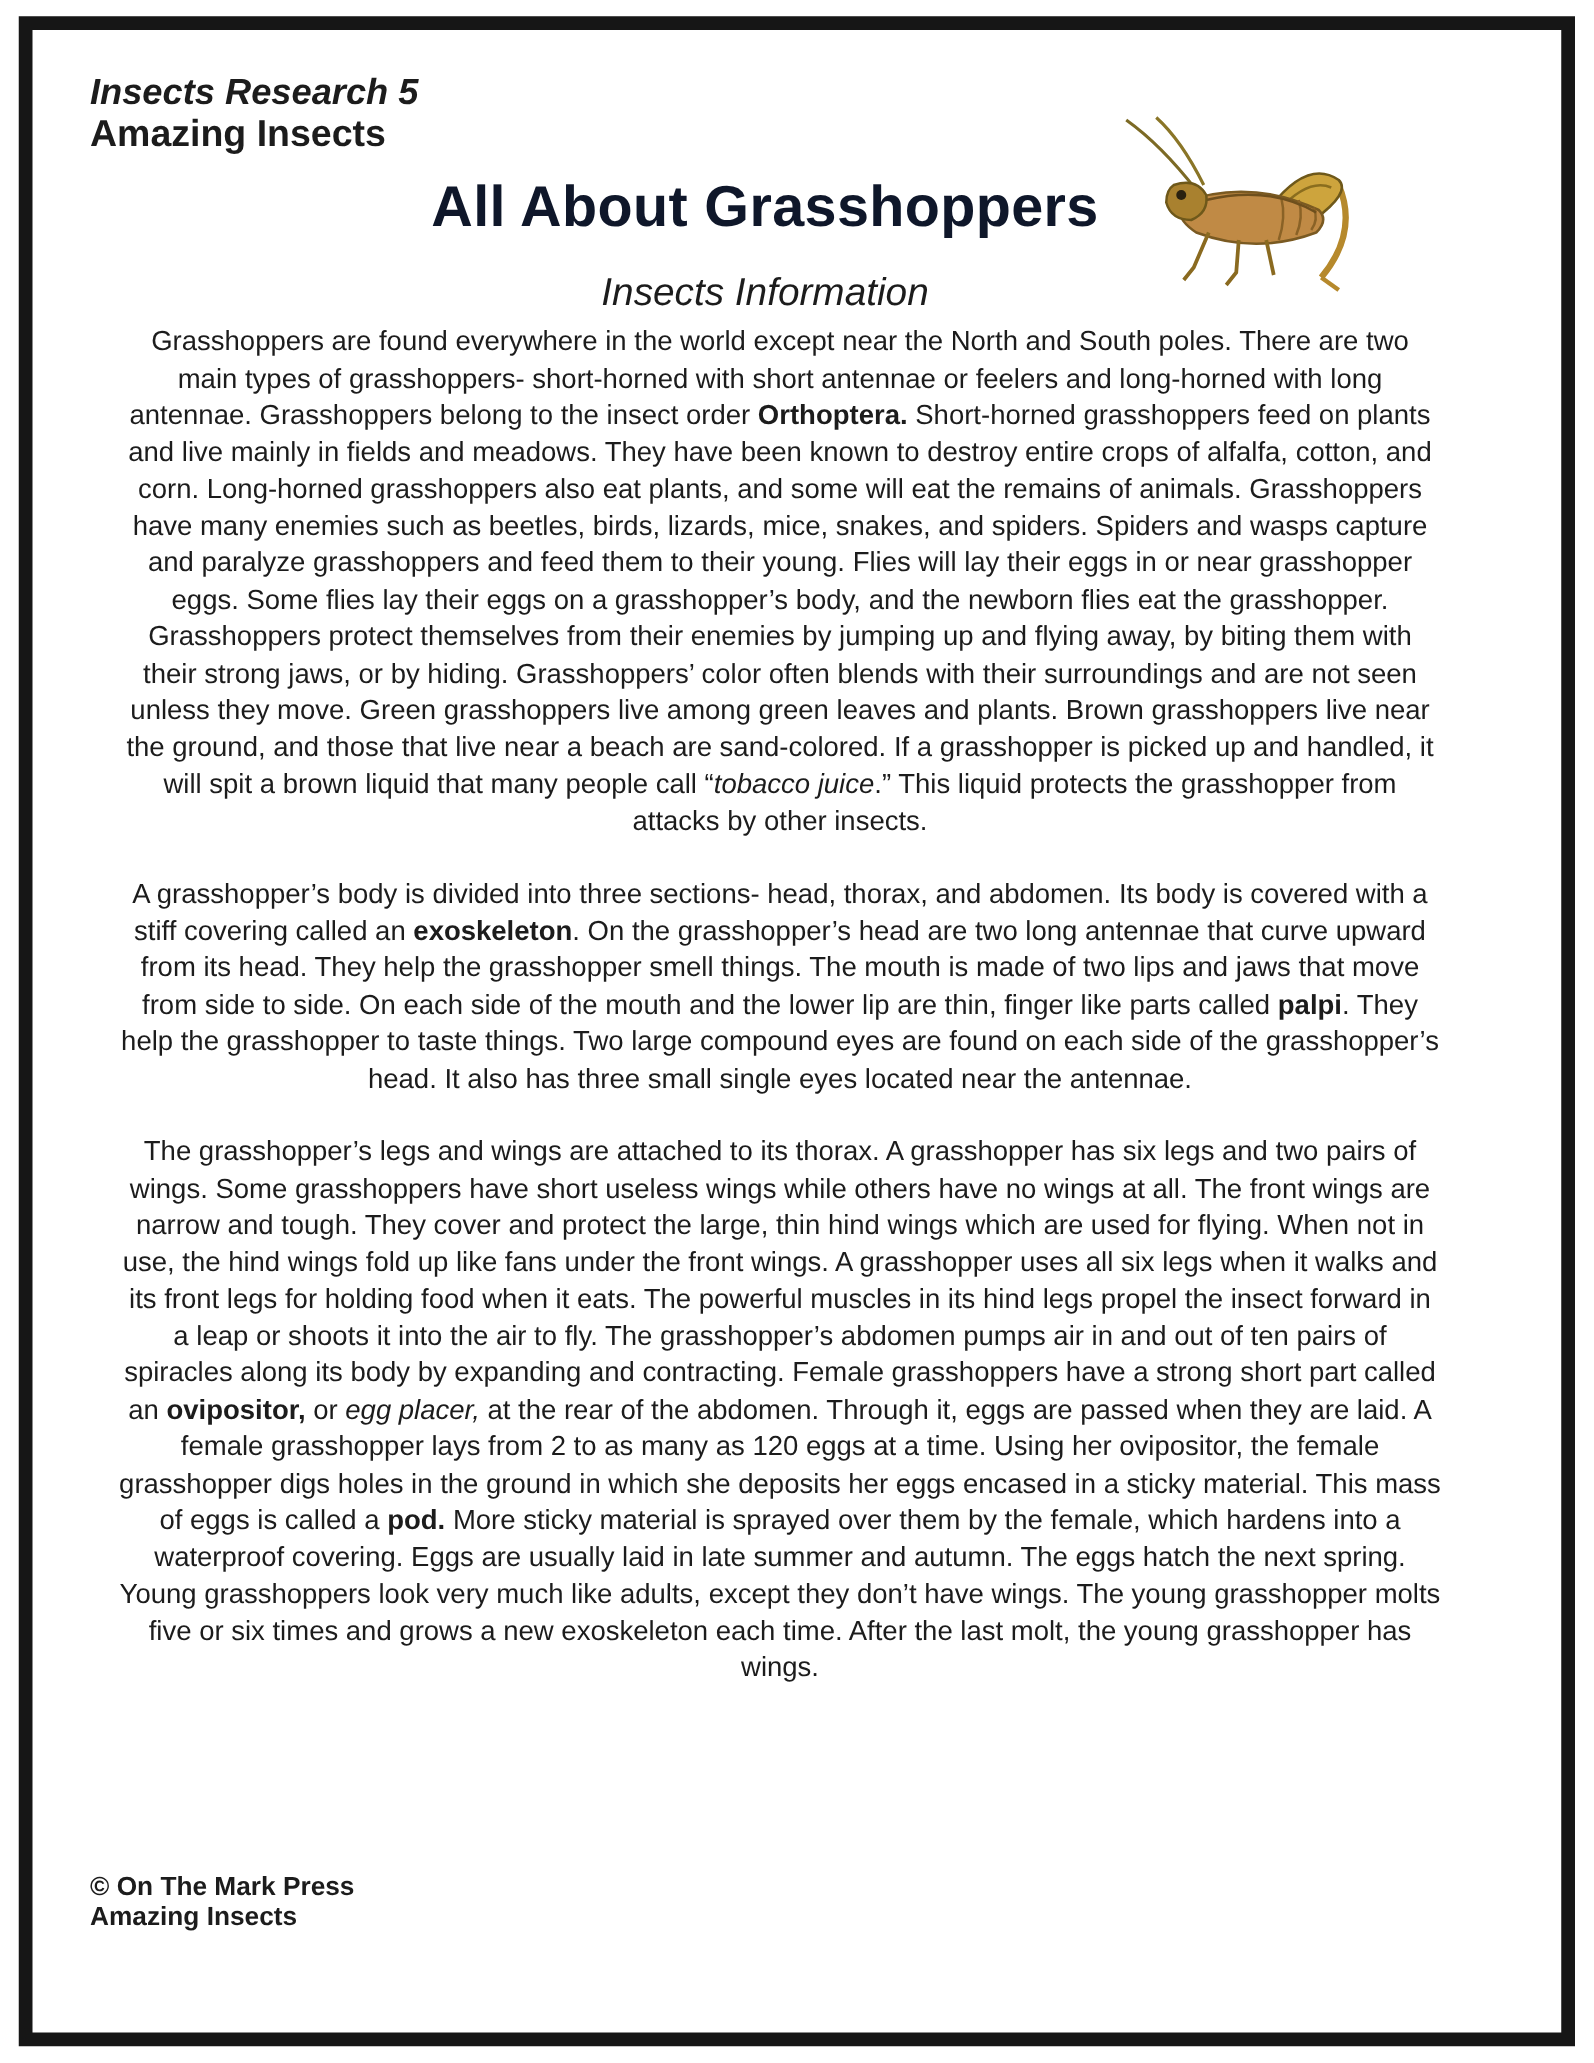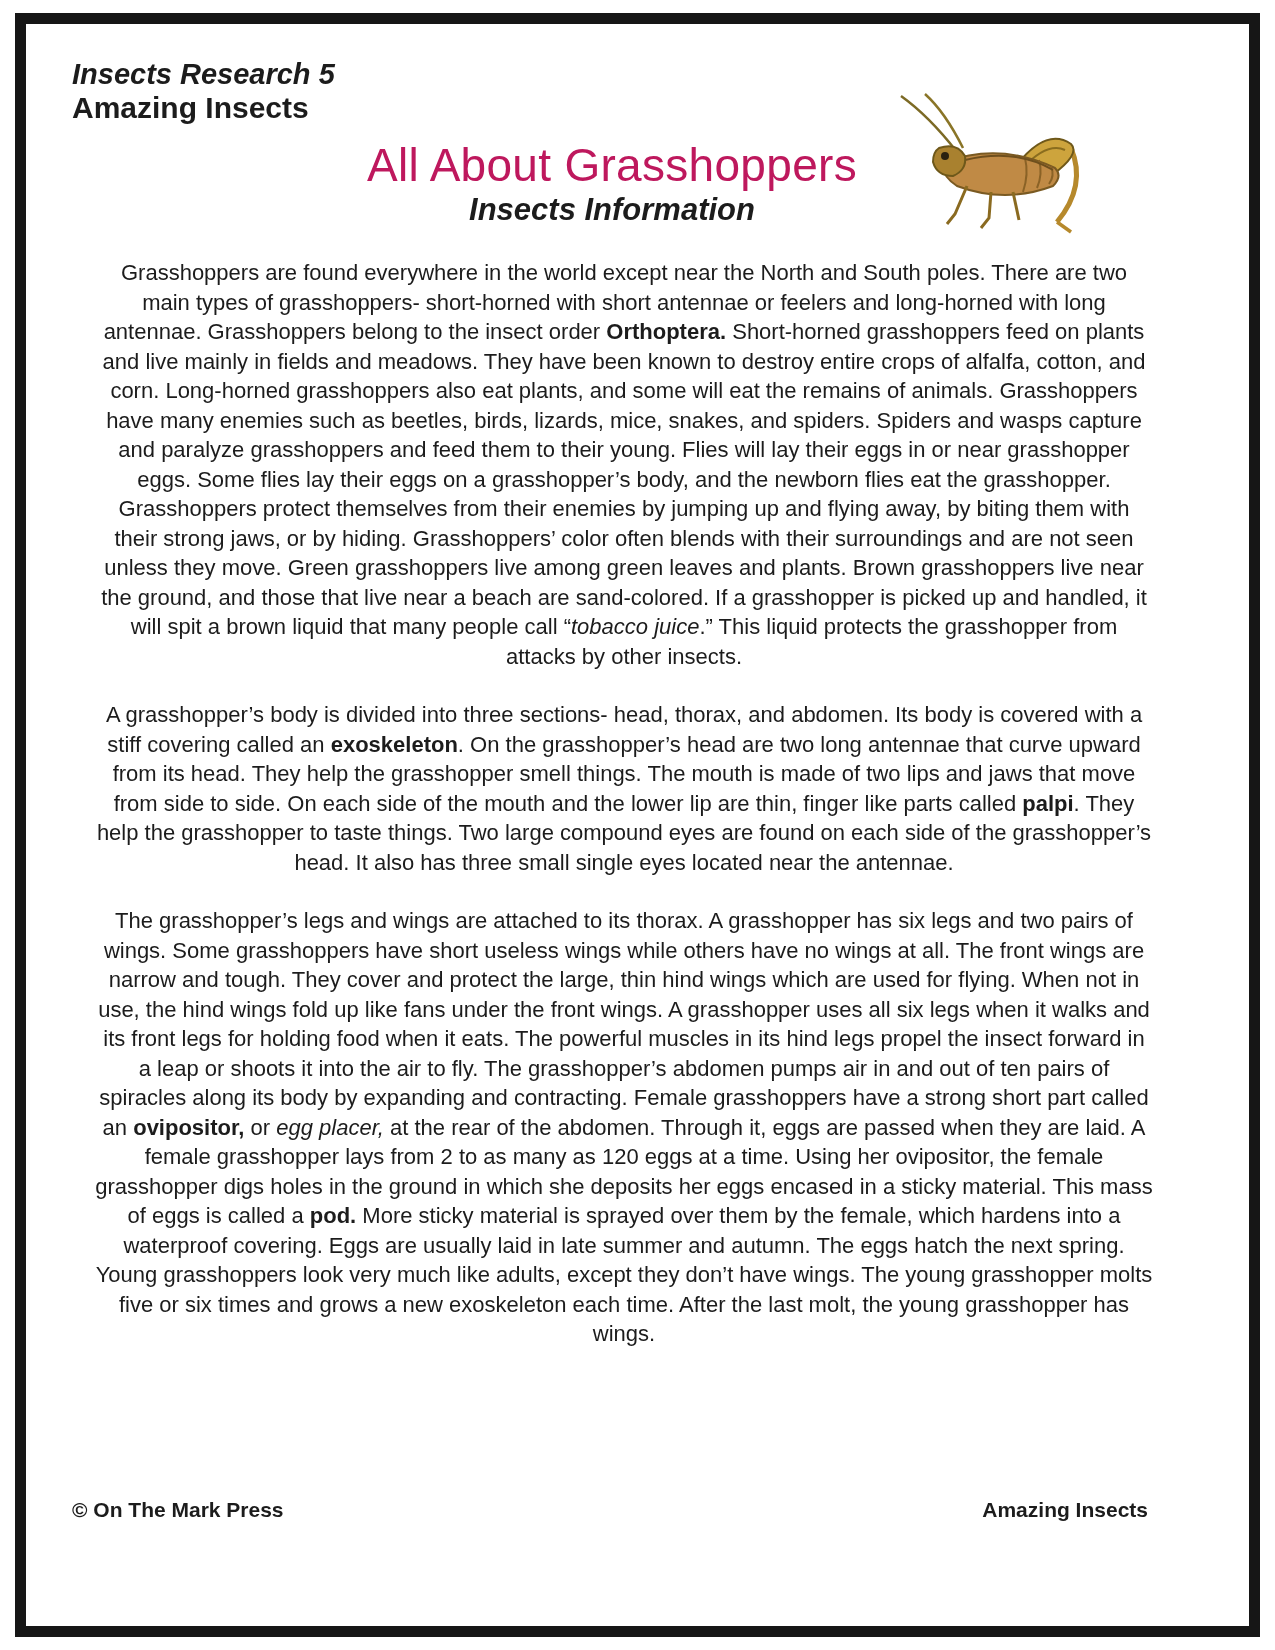--- a/index.html
+++ b/index.html
@@ -28,29 +28,29 @@
   .hdr-left  { font-size: 29px; font-weight: 700; font-style: italic; }
   .hdr-right { font-size: 30px; font-weight: 700; }
   .title-block {
     position: absolute;
     top: 138px; left: 72px;
     width: 1080px;
     text-align: center;
   }
   .title-block h1 {
     font-size: 46px;
-    font-weight: 400;
+    font-weight: 700;
     letter-spacing: 0.3px;
-    color: #be185d;
+    color: #0f172a;
   }
   .title-block h2 {
-    margin-top: 0;
+    margin-top: 24px;
     font-size: 31px;
     font-style: italic;
-    font-weight: 700;
+    font-weight: 400;
   }
   .illustration {
     position: absolute;
     top: 90px; left: 895px;
     width: 235px; height: 155px;
   }
   .article {
     position: absolute;
     top: 258px; left: 95px;
     width: 1058px;
@@ -59,20 +59,21 @@
     text-align: center;
   }
   .article p { margin-bottom: 29px; }
   .footer {
     position: absolute;
     top: 1498px; left: 72px; right: 127px;
     display: flex;
     justify-content: space-between;
     font-size: 21px;
     font-weight: 700;
+    flex-direction: column;
   }
 </style>
 </head>
 <body>
 
 <div class="page">
 
   <div class="frame"></div>
 
   <div class="header">

